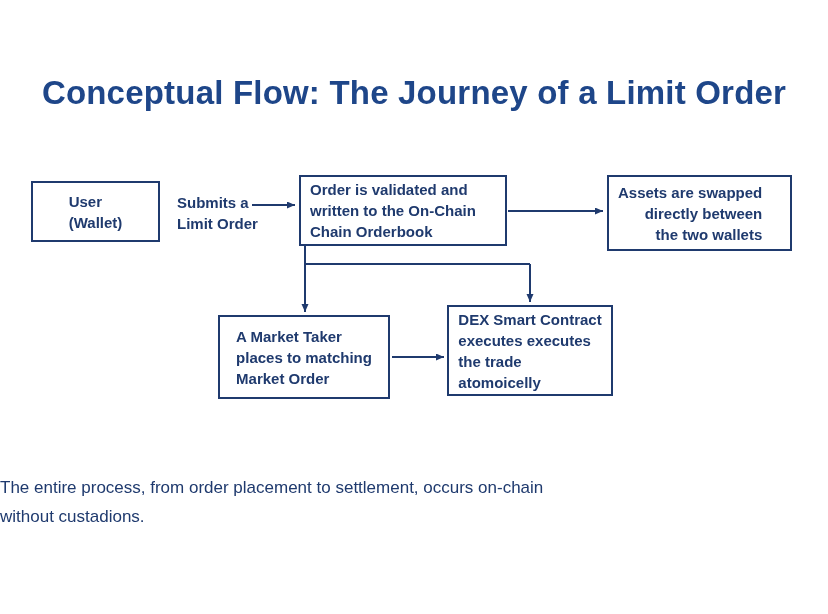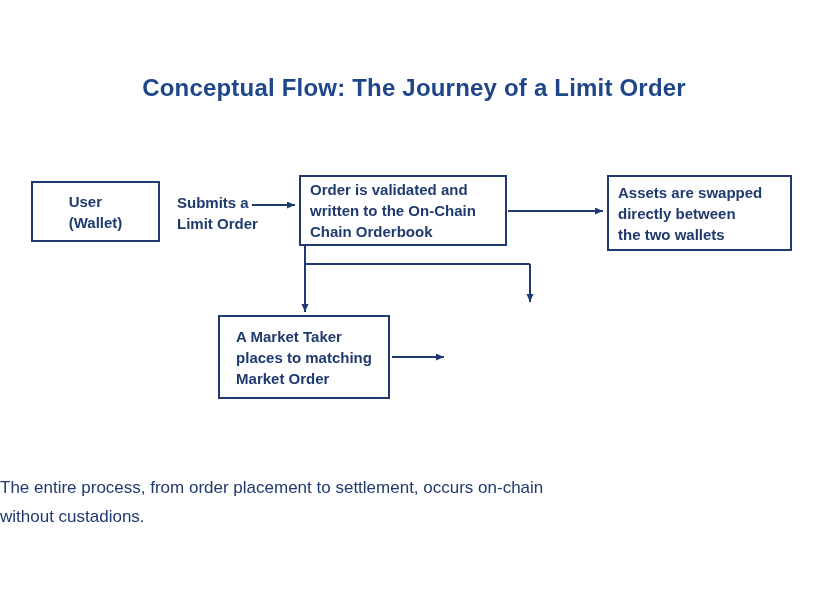--- a/index.html
+++ b/index.html
@@ -13,21 +13,21 @@
     width:828px;height:614px;
     background:var(--bg);
     font-family:"Liberation Sans","DejaVu Sans",sans-serif;
     color:var(--accent);
     overflow:hidden;
     margin:0 auto;
   }
   .title{
     position:absolute;top:74px;left:0;width:100%;
     text-align:center;
-    font-size:24px;font-weight:bold;
+    font-size:33px;font-weight:bold;
     color:var(--title);
     letter-spacing:.2px;
   }
   .arrows{position:absolute;top:0;left:0;width:828px;height:614px;}
   .arrows line,.arrows polyline{
     stroke:var(--accent);stroke-width:2;fill:none;
   }
   #arrowhead path{fill:var(--accent);stroke:none;}
   .node{
     position:absolute;
@@ -81,29 +81,35 @@
 
   <div class="edge-label" style="left:177px;top:192px;">Submits a
 Limit Order</div>
 
   <div class="node align-left" style="left:299px;top:175px;width:208px;height:71px;">
     <span>Order is validated and
 written to the On-Chain
 Chain Orderbook</span>
   </div>
 
-  <div class="node align-left" style="left:607px;top:175px;width:185px;height:76px;">
+  <div class="node align-left" style="left:607px;top:175px;width:185px;height:76px;text-align:right;">
     <span>Assets are swapped
 directly between
 the two wallets</span>
   </div>
 
   <div class="node" style="left:218px;top:315px;width:172px;height:84px;">
     <span>A Market Taker
 places to matching
 Market Order</span>
   </div>
 
+  <div class="node" style="left:447px;top:305px;width:166px;height:91px;">
+    <span>DEX Smart Contract
+executes executes
+the trade
+atomoicelly</span>
+  </div>
 
   <div class="footer">The entire process, from order placement to settlement, occurs on-chain
 without custadions.</div>
 
 </div>
 
 </body></html>

